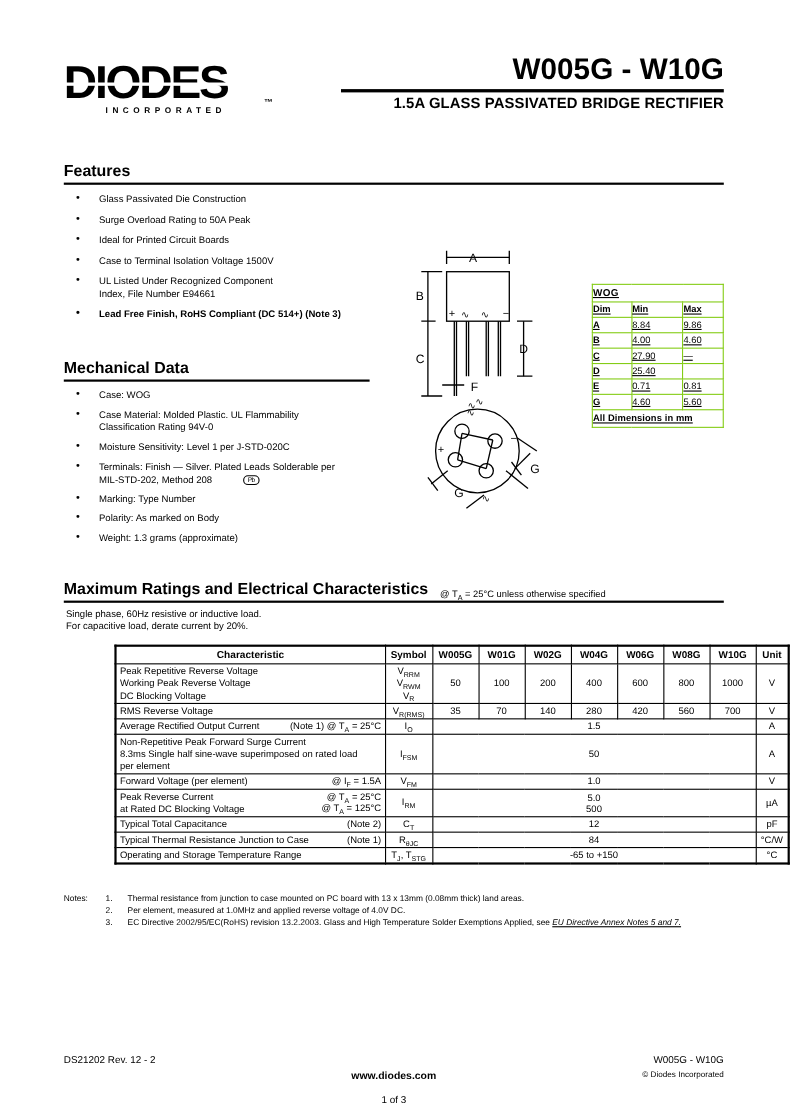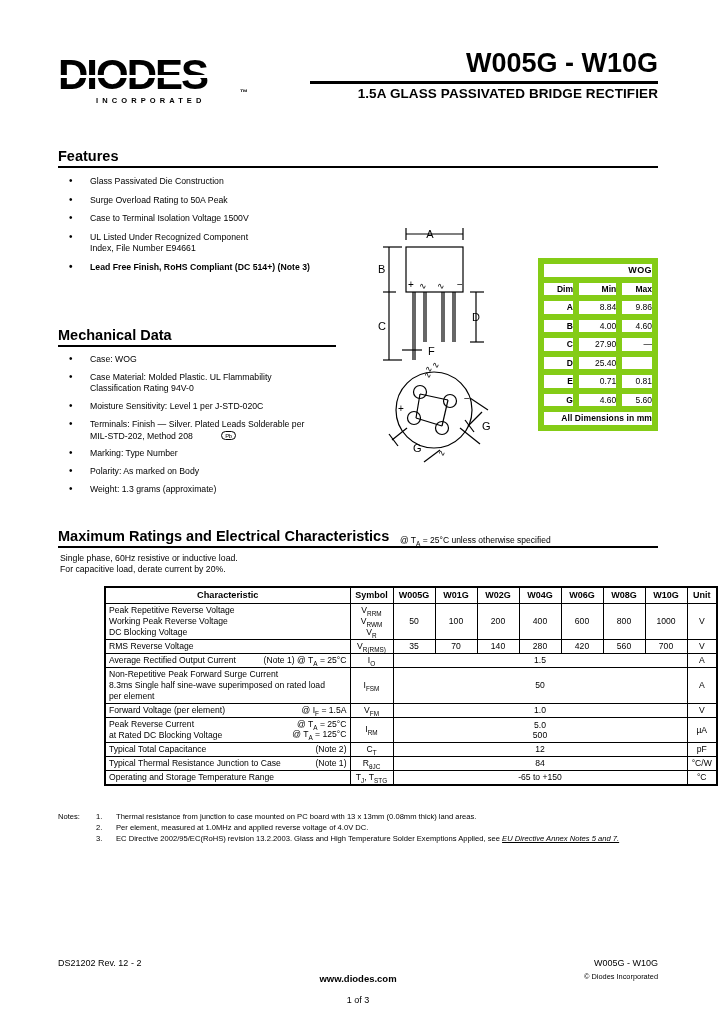--- a/index.html
+++ b/index.html
@@ -149,25 +149,26 @@
     position: absolute;
     left: 538px; top: 258px;
     width: 120px;
   }
   table.dims {
     width: 120px;
     border-collapse: collapse;
     font-size: 8.5px;
   }
   table.dims td, table.dims th {
-    border: 6px solid #84cc16;
-    text-align: right;
+    border: 1px solid #84cc16;
+    text-align: left;
     padding: 1px 0 1.5px 0;
     height: 14px;
     font-weight: normal;
+    text-decoration: underline;
   }
   table.dims .pkgname, table.dims .colh, table.dims .dimcol, table.dims .foot {
     font-weight: bold;
   }
   table.dims .pkgname { height: 16px; font-size: 9px; letter-spacing: 0.4px; }
   table.dims .foot { font-size: 8.5px; height: 16px; letter-spacing: 0.1px; }
 
   
   .ratings-intro {
     position: absolute;
@@ -266,20 +267,21 @@
       <div class="part-title">W005G - W10G</div>
       <div class="title-rule"></div>
       <div class="subtitle">1.5A GLASS PASSIVATED BRIDGE RECTIFIER</div>
     </div>
   </div>
 
   <div class="sec-head features">Features</div>
   <ul class="blist features" id="features-list">
       <li><span>Glass Passivated Die Construction</span></li>
       <li><span>Surge Overload Rating to 50A Peak</span></li>
+      <li><span>Ideal for Printed Circuit Boards</span></li>
       <li><span>Case to Terminal Isolation Voltage 1500V</span></li>
       <li><span>UL Listed Under Recognized Component</span><span class="l2">Index, File Number E94661</span></li>
       <li class="bold"><span>Lead Free Finish, RoHS Compliant (DC 514+)  (Note 3)</span></li>
     </ul>
 
   <div class="sec-head mech">Mechanical Data</div>
   <ul class="blist mech" id="mech-list">
       <li><span>Case: WOG</span></li>
       <li><span>Case Material: Molded Plastic.  UL Flammability</span><span class="l2">Classification Rating 94V-0</span></li>
       <li><span>Moisture Sensitivity:  Level 1 per J-STD-020C</span></li>

